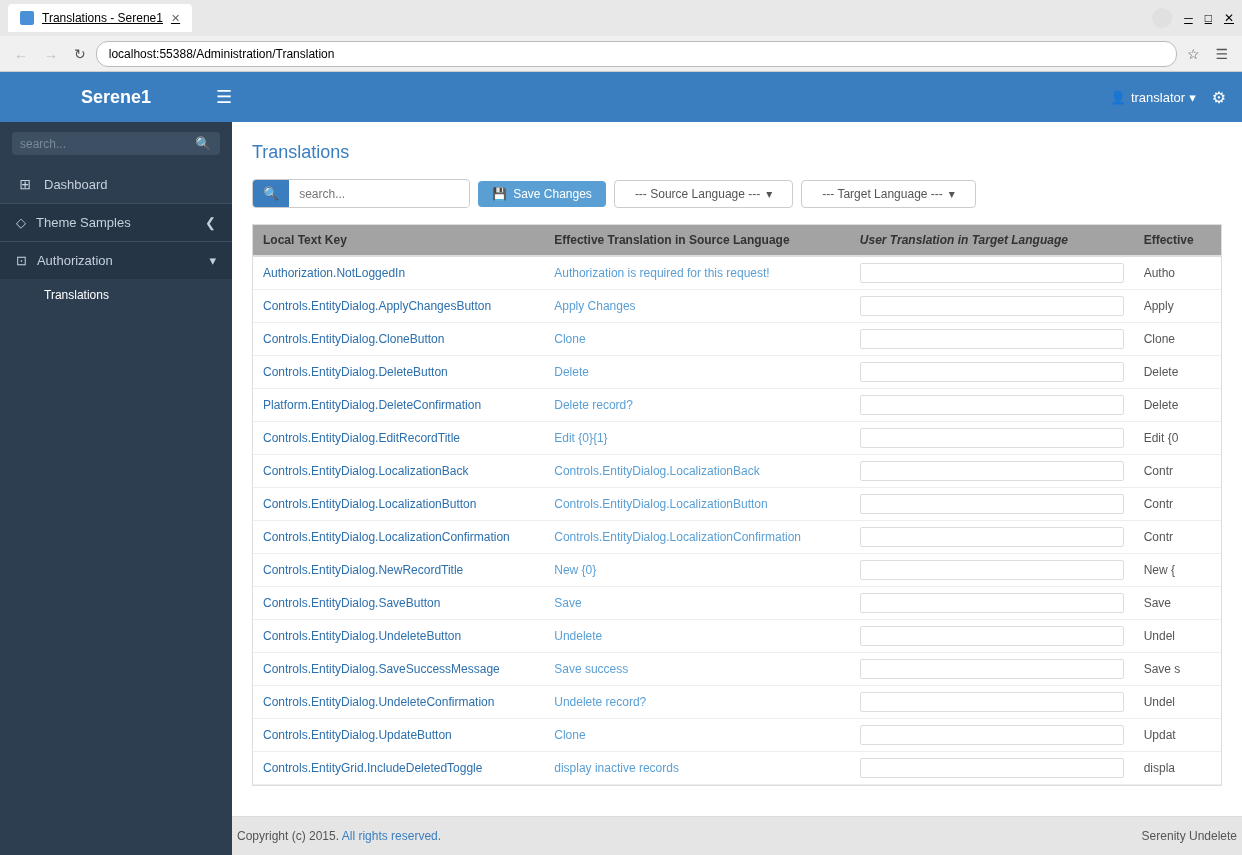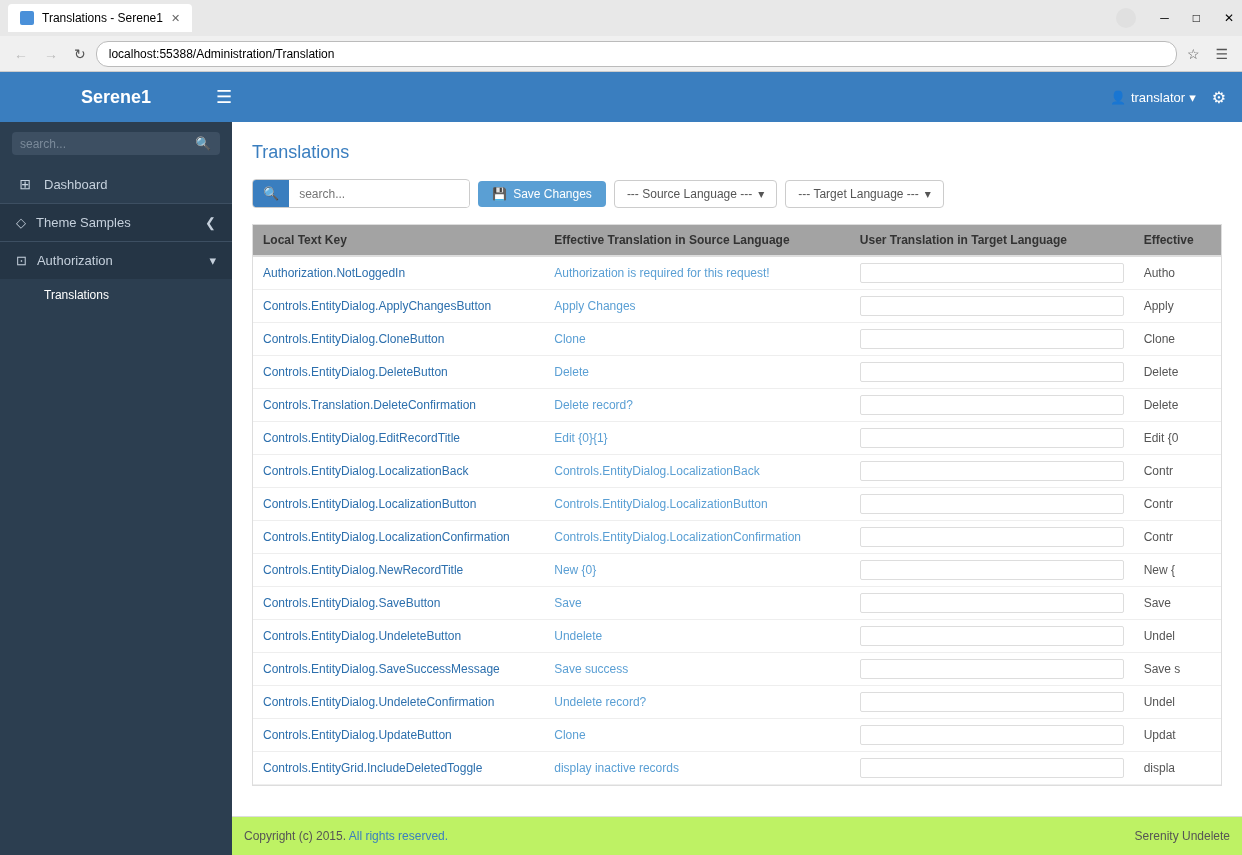--- a/index.html
+++ b/index.html
@@ -1,20 +1,20 @@
 <!DOCTYPE html>
 <html><head>
   <meta charset="utf-8">
   <style>
     * { margin: 0; padding: 0; box-sizing: border-box; }
     body { font-family: 'Segoe UI', Arial, sans-serif; font-size: 13px; background: #f5f5f5; overflow: hidden; }
 
     
     .browser-chrome { background: #e0e0e0; }
-    .browser-titlebar { background: #e8e8e8; display: flex; align-items: center; padding: 6px 8px; gap: 24px; height: 36px; }
+    .browser-titlebar { background: #e8e8e8; display: flex; align-items: center; padding: 6px 8px; gap: 12px; height: 36px; text-decoration: underline; }
     .browser-tab { background: white; border-radius: 4px 4px 0 0; padding: 4px 12px; font-size: 12px; display: flex; align-items: center; gap: 8px; height: 28px; }
     .browser-tab-icon { width: 14px; height: 14px; background: #4a90d9; border-radius: 2px; display: inline-block; }
     .tab-close { color: #666; cursor: pointer; font-size: 11px; }
     .browser-nav { background: #f0f0f0; display: flex; align-items: center; padding: 4px 8px; gap: 4px; height: 36px; border-bottom: 1px solid #ccc; }
     .nav-btn { background: none; border: none; cursor: pointer; padding: 2px 6px; color: #555; font-size: 14px; border-radius: 3px; }
     .nav-btn.disabled { color: #bbb; cursor: default; }
     .address-bar { flex: 1; border: 1px solid #bbb; border-radius: 12px; padding: 3px 12px; font-size: 12px; background: white; height: 26px; }
     .nav-right { display: flex; gap: 4px; }
     .nav-icon-btn { background: none; border: none; cursor: pointer; padding: 2px 6px; color: #555; font-size: 14px; }
 
@@ -53,40 +53,40 @@
     .content-inner { flex: 1; overflow-y: auto; padding: 20px; }
 
     .page-title { color: #3a7ebf; font-size: 18px; font-weight: 400; margin-bottom: 16px; }
 
     
     .toolbar { display: flex; align-items: center; gap: 8px; margin-bottom: 16px; }
     .search-box { display: flex; align-items: center; border: 1px solid #ccc; border-radius: 4px; overflow: hidden; }
     .search-btn { background: #3a7ebf; border: none; color: white; padding: 6px 10px; cursor: pointer; font-size: 13px; }
     .search-input { border: none; outline: none; padding: 6px 10px; font-size: 12px; width: 180px; }
     .save-btn { background: #5a9fd4; color: white; border: none; padding: 6px 14px; border-radius: 4px; cursor: pointer; font-size: 12px; display: flex; align-items: center; gap: 6px; }
-    .dropdown-btn { background: white; border: 1px solid #ccc; padding: 6px 12px; border-radius: 4px; cursor: pointer; font-size: 12px; color: #555; display: flex; align-items: center; gap: 6px; }
+    .dropdown-btn { background: white; border: 1px solid #ccc; padding: 6px 20px; border-radius: 4px; cursor: pointer; font-size: 12px; color: #555; display: flex; align-items: center; gap: 6px; }
 
     
     .translation-table { width: 100%; border-collapse: collapse; font-size: 12px; }
     .translation-table th { background: #a3a3a3; border-bottom: 2px solid #ddd; padding: 8px 10px; text-align: left; font-weight: 600; color: #333; white-space: nowrap; }
     .translation-table td { padding: 6px 10px; border-bottom: 1px solid #eee; vertical-align: middle; }
     .key-col { color: #2c6fad; cursor: pointer; }
     .source-col { color: #5a9fd4; }
     .target-input { width: 100%; border: 1px solid #ddd; border-radius: 2px; padding: 2px 6px; font-size: 12px; outline: none; }
     .effective-col { color: #555; white-space: nowrap; overflow: hidden; max-width: 80px; }
     .col-local { width: 260px; }
     .col-source { width: 280px; }
-    .col-target { width: 260px; }
+    .col-target { width: 260px; font-style: italic; }
     .col-effective { width: 80px; overflow: hidden; }
 
     
     .table-container { overflow-x: auto; border: 1px solid #ddd; }
 
     
-    .footer { background: #bef264; border-top: 1px solid #ddd; padding: 12px 12px; display: flex; justify-content: space-between; font-size: 12px; color: #555; flex-shrink: 0; }
+    .footer { background: #e5e5e5; border-top: 1px solid #ddd; padding: 12px 5px; display: flex; justify-content: space-between; font-size: 12px; color: #555; flex-shrink: 0; }
     .footer a { color: #3a7ebf; text-decoration: none; }
   </style>
 </head>
 <body>
 
 <div class="browser-chrome">
   <div class="browser-titlebar">
     <div class="browser-tab">
       <span class="browser-tab-icon"></span>
       <span>Translations - Serene1</span>
@@ -209,21 +209,21 @@
       <td><input class="target-input" type="text" value="" style=""></td>
       <td class="effective-col">Clone</td>
     </tr>
                 <tr>
       <td class="key-col">Controls.EntityDialog.DeleteButton</td>
       <td class="source-col">Delete</td>
       <td><input class="target-input" type="text" value="" style=""></td>
       <td class="effective-col">Delete</td>
     </tr>
                 <tr>
-      <td class="key-col">Controls.Translation.DeleteConfirmation</td>
+      <td class="key-col">Platform.EntityDialog.DeleteConfirmation</td>
       <td class="source-col">Delete record?</td>
       <td><input class="target-input" type="text" value="" style=""></td>
       <td class="effective-col">Delete</td>
     </tr>
                 <tr>
       <td class="key-col">Controls.EntityDialog.EditRecordTitle</td>
       <td class="source-col">Edit {0}{1}</td>
       <td><input class="target-input" type="text" value="" style=""></td>
       <td class="effective-col">Edit {0</td>
     </tr>

